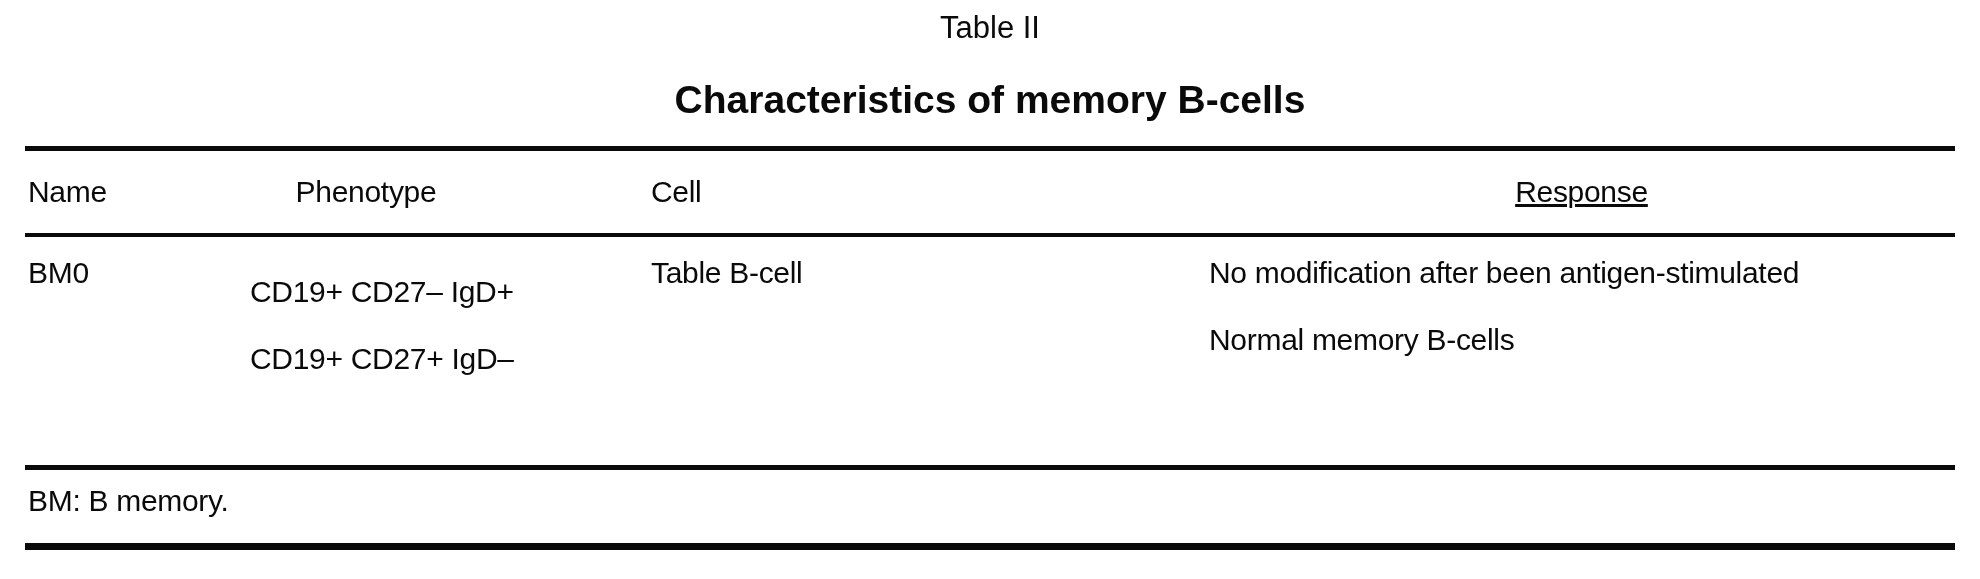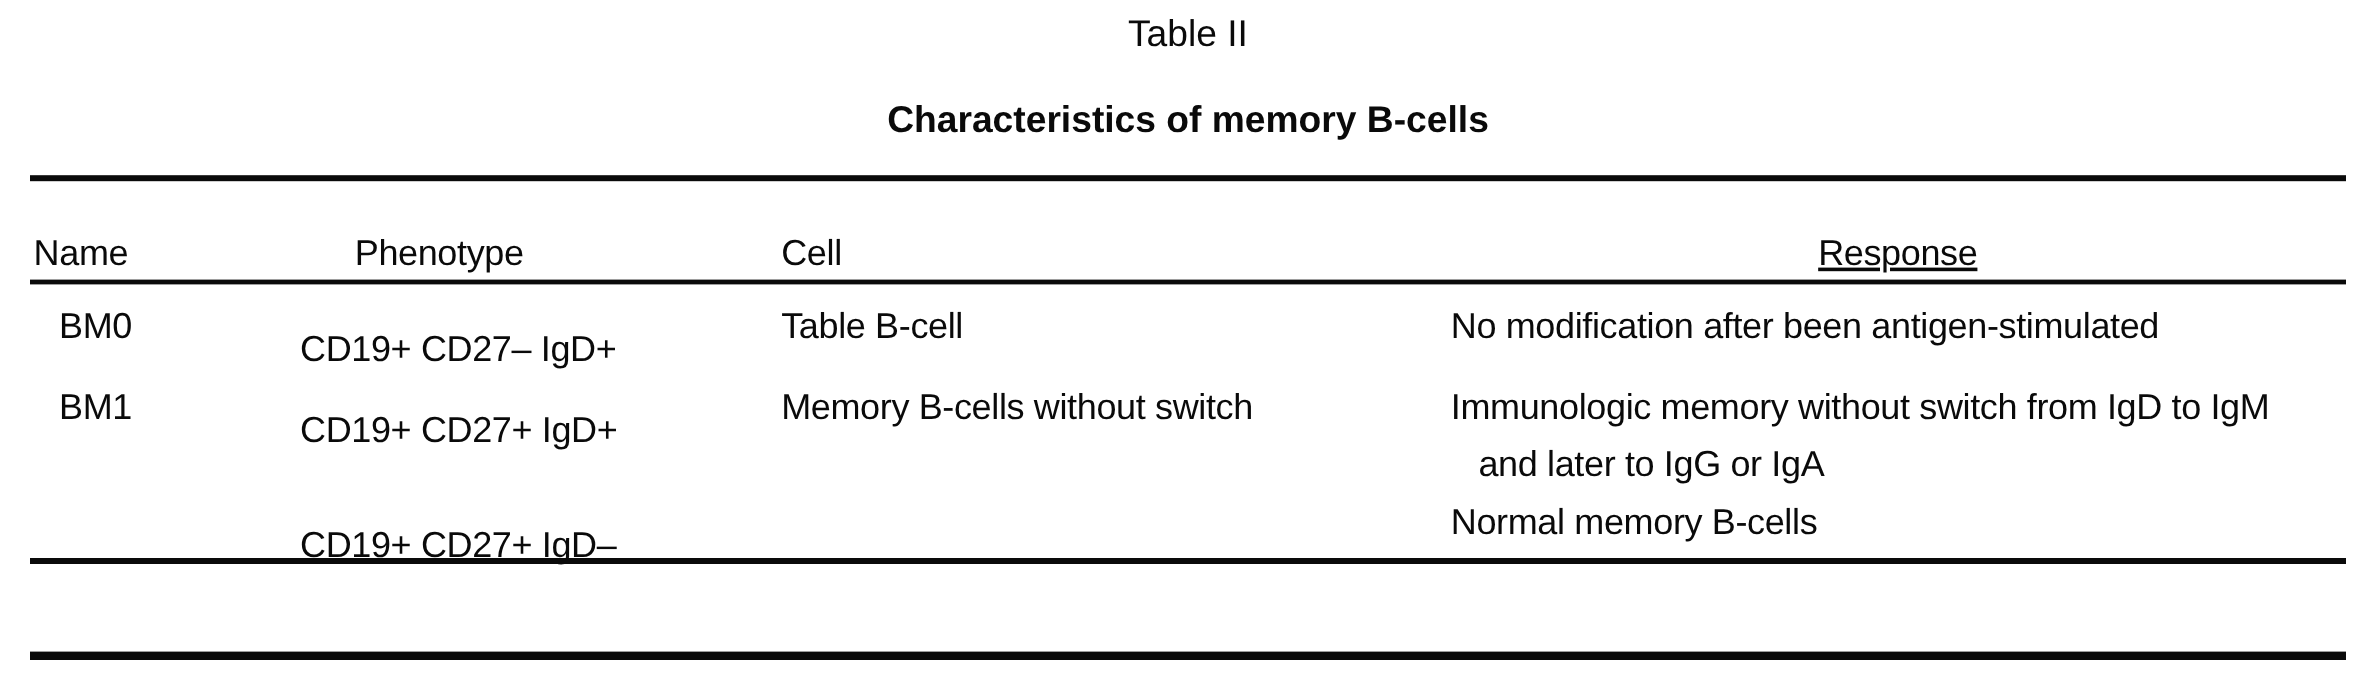--- a/index.html
+++ b/index.html
@@ -19,21 +19,21 @@
     text-align: center;
     font-size: 31px;
     font-weight: normal;
     line-height: 36px;
   }
   .table-title {
     position: absolute;
     top: 82px; left: 0;
     width: 100%;
     text-align: center;
-    font-size: 31px;
+    font-size: 39px;
     font-weight: bold;
     line-height: 36px;
   }
   .rule {
     position: absolute;
     left: 25px;
     width: 1930px;
     background: #0a0a0a;
   }
   .rule-top     { top: 146px; height: 5px; }
@@ -47,40 +47,39 @@
     grid-template-columns: 3px 82px 140px 232px 169px 400px 158px 745px;
     width: 1930px;
   }
   .header-row {
     position: absolute;
     top: 151px; left: 25px;
     height: 82px;
     align-items: center;
     font-size: 30px;
     letter-spacing: -0.3px;
-    margin-top: 20px;
   }
   .header-row .c-name     { grid-column: 2; text-align: left; }
   .header-row .c-pheno    { grid-column: 4; text-align: center; }
   .header-row .c-cell     { grid-column: 6; text-align: left; }
   .header-row .c-response { grid-column: 8; text-align: center; text-decoration: underline; }
 
   .table-body {
     position: absolute;
     top: 237px; left: 25px;
     width: 1930px;
     padding-top: 12px;
     font-size: 30px;
     letter-spacing: -0.3px;
   }
   .body-row { line-height: 48px; }
   .row-bm0 { min-height: 52px; }
   .row-bm1 { min-height: 96px; }
   .row-bm2 { min-height: 56px; }
-  .body-row .c-name     { grid-column: 2; white-space: nowrap; text-align: right; }
+  .body-row .c-name     { grid-column: 2; white-space: nowrap; }
   .body-row .c-pheno    { grid-column: 4; white-space: nowrap; margin-top: 19px; }
   .body-row .c-cell     { grid-column: 6; white-space: nowrap; }
   .body-row .c-response { grid-column: 8; }
   .resp-line  { white-space: nowrap; }
   .resp-line2 { white-space: nowrap; margin-left: 23px; }
 
   .footnote {
     position: absolute;
     top: 483px; left: 28px;
     font-size: 30px;
@@ -112,37 +111,29 @@
 
     <div class="grid-row body-row row-bm0">
       <div class="c-name">BM0</div>
       <div class="c-pheno">CD19+ CD27– IgD+</div>
       <div class="c-cell">Table B-cell</div>
       <div class="c-response">
         <div class="resp-line">No modification after been antigen-stimulated</div>
       </div>
     </div>
 
-    <div class="grid-row body-row row-bm1">
-      <div class="c-name">BM1</div>
-      <div class="c-pheno">CD19+ CD27+ IgD+</div>
-      <div class="c-cell">Memory B-cells without switch</div>
-      <div class="c-response">
-        <div class="resp-line">Immunologic memory without switch from IgD to IgM</div>
-        <div class="resp-line2">and later to IgG or IgA</div>
-      </div>
-    </div>
 
     <div class="grid-row body-row row-bm2">
       <div class="c-pheno">CD19+ CD27+ IgD–</div>
       <div class="c-response">
         <div class="resp-line">Normal memory B-cells</div>
       </div>
     </div>
 
   </div>
 
   <div class="rule rule-foot"></div>
 
+  <div class="footnote">BM: B memory.</div>
 
   <div class="rule rule-bottom"></div>
 
 </div>
 
 </body></html>

